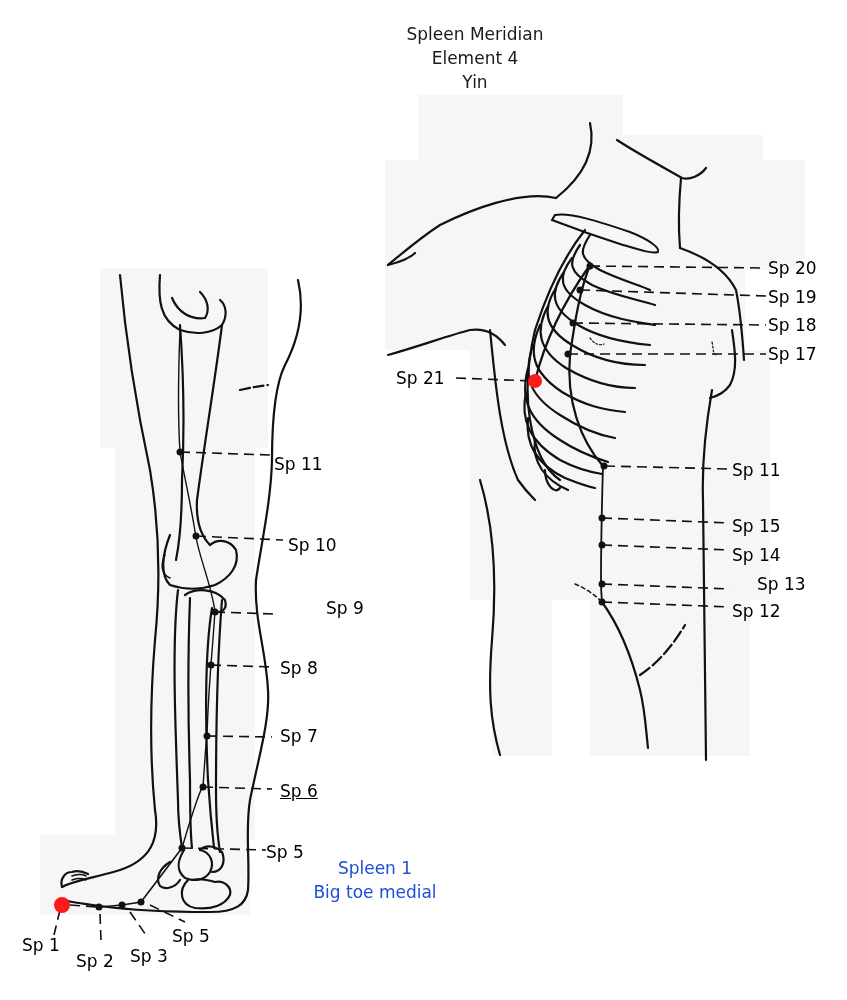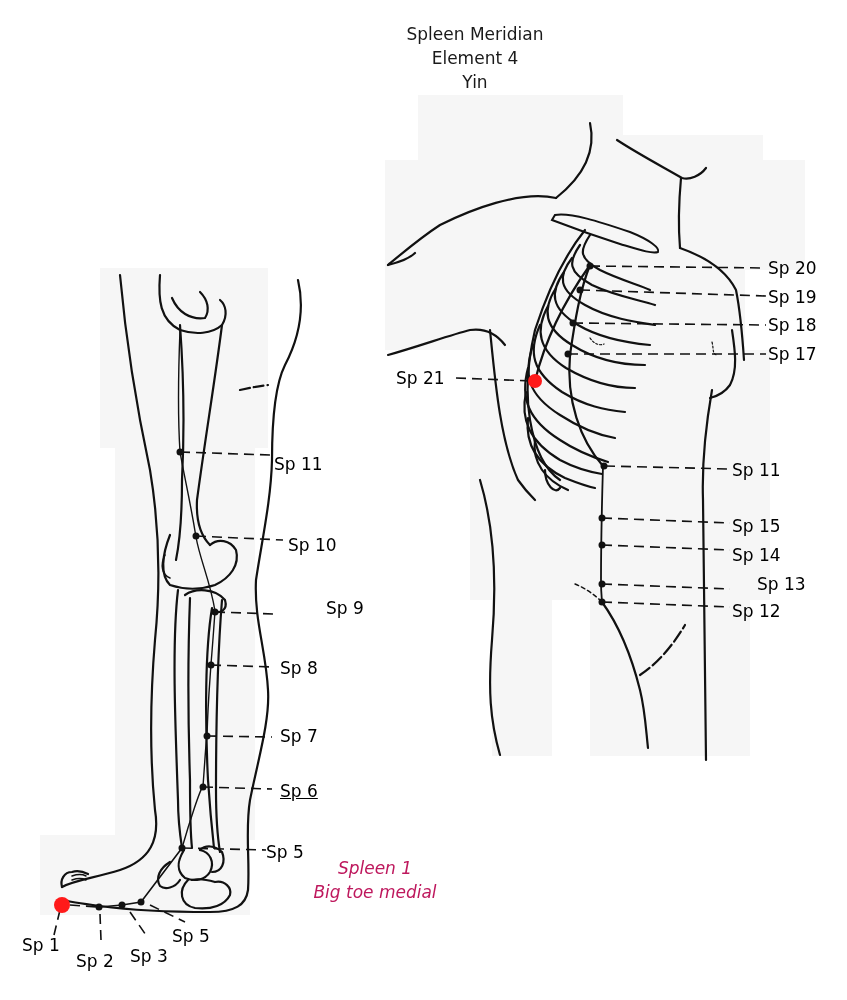--- a/index.html
+++ b/index.html
@@ -2,21 +2,21 @@
 <html><head>
 <meta charset="utf-8">
 <style>
   html, body { margin: 0; padding: 0; background: #ffffff; }
   body { width: 847px; height: 1000px; position: relative; overflow: hidden;
          font-family: "DejaVu Sans", "Liberation Sans", sans-serif; color: #111; }
   .canvas { position: absolute; left: 0; top: 0; width: 847px; height: 1000px; }
   .title-block { position: absolute; left: 370px; top: 22px; width: 210px; text-align: center;
                  font-size: 17px; line-height: 24px; color: #1a1a1a; }
   .caption-block { position: absolute; left: 290px; top: 856px; width: 170px; text-align: center;
-                   font-size: 17px; line-height: 24px; color: #be185d; font-style: italic; }
+                   font-size: 17px; line-height: 24px; color: #1d4ed8; }
   .label { position: absolute; font-size: 17px; line-height: 20px; color: #000000; white-space: nowrap; }
 </style>
 </head>
 <body>
 
 <div class="canvas">
 
   <svg width="847" height="1000" viewBox="0 0 847 1000" xmlns="http://www.w3.org/2000/svg" style="position:absolute;left:0;top:0;">
 
     <g fill="#f6f6f6">

